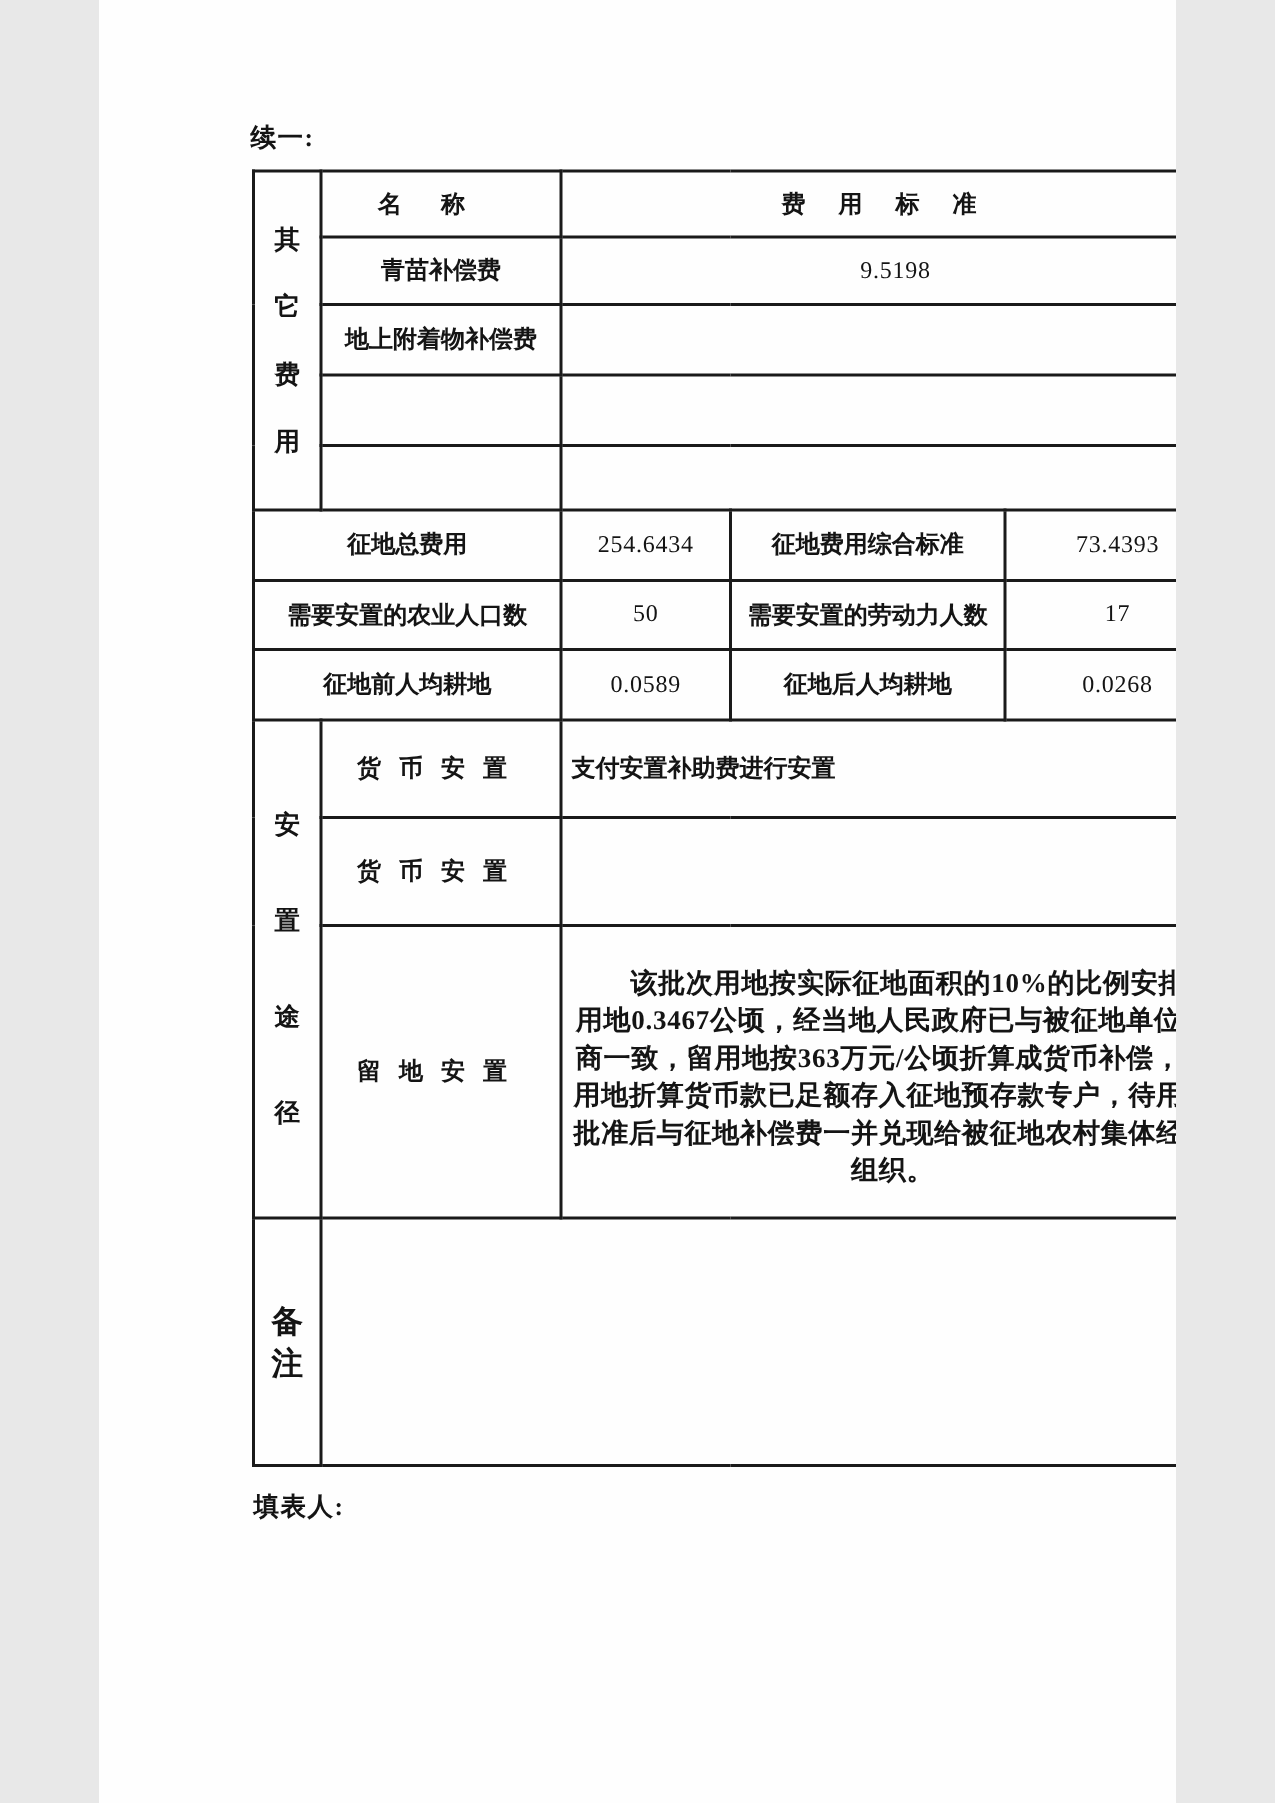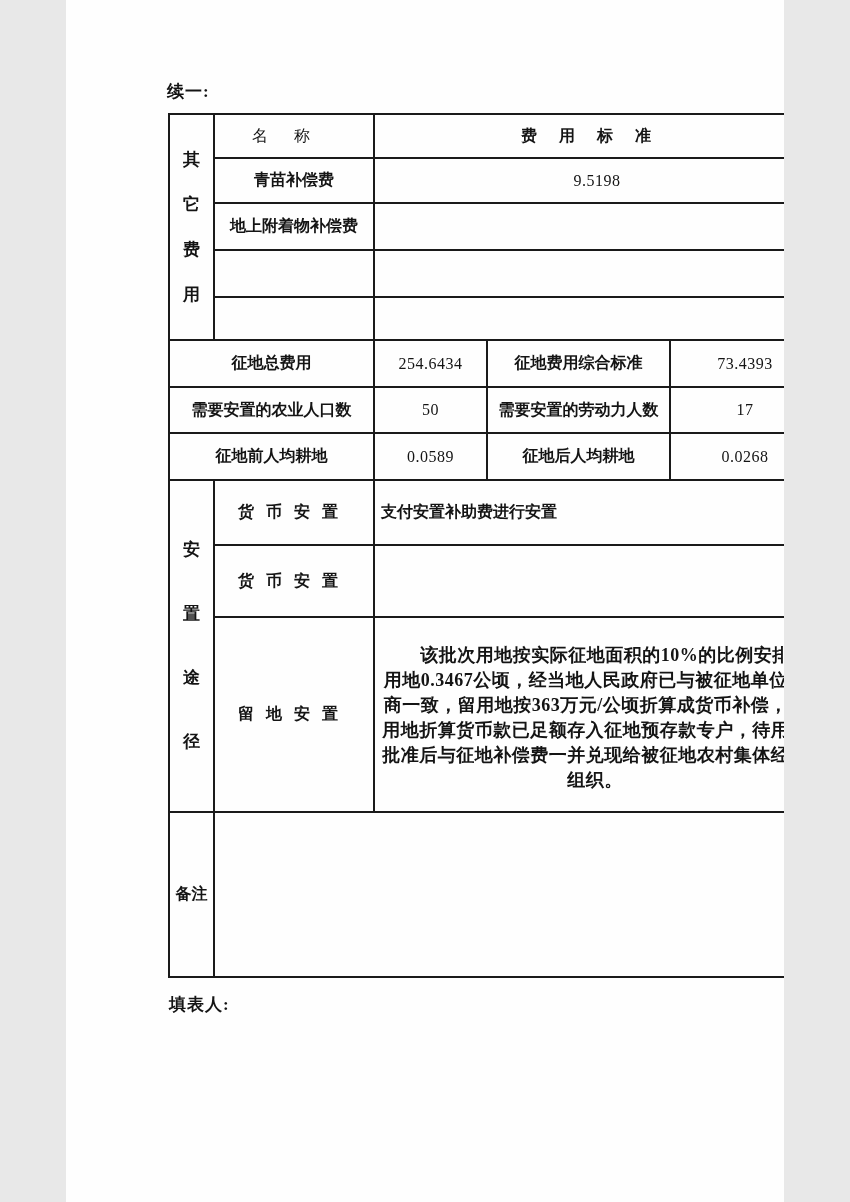--- a/index.html
+++ b/index.html
@@ -37,36 +37,36 @@
     text-align: center;
     vertical-align: middle;
     font-size: 16px;
     overflow: hidden;
   }
   
   .vhead { font-size: 17px; font-weight: 600; white-space: pre-line; }
   .vhead-fees { line-height: 45px; }
   .vhead-way  { line-height: 64px; }
   
-  .ls-name  { letter-spacing: 26px; padding-left: 26px; font-weight: 400; }
+  .ls-name  { letter-spacing: 26px; padding-left: 26px; font-weight: 700; }
   .ls-fee   { letter-spacing: 22px; padding-left: 22px; font-weight: 600; margin-top: 40px; }
   .ls-small { letter-spacing: 12px; padding-left: 12px; font-weight: 600; }
   .lbl { font-weight: 600; margin-left: 36px; }
   .num { font-size: 15.5px; letter-spacing: 0.5px; }
   .cell-left { text-align: left !important; padding-left: 6px !important; font-weight: 600; }
   .para-cell { text-align: left !important; padding: 6px 8px 0 4px !important; }
   .para {
     font-size: 18px;
     font-weight: bold;
     line-height: 25px;
     text-indent: 2.2em;
     text-align: center;
     letter-spacing: 0.5px;
   }
-  .remarks-lbl { font-size: 16px; font-weight: 600; letter-spacing: 0px; padding: 0 1px; }
+  .remarks-lbl { font-size: 21px; font-weight: 600; letter-spacing: 0px; padding: 0 1px; }
   .filler-label {
     position: absolute;
     left: 103px;
     top: 993px;
     font-size: 17px;
     font-weight: 600;
     letter-spacing: 1px;
   }
   .page-number {
     position: absolute;

